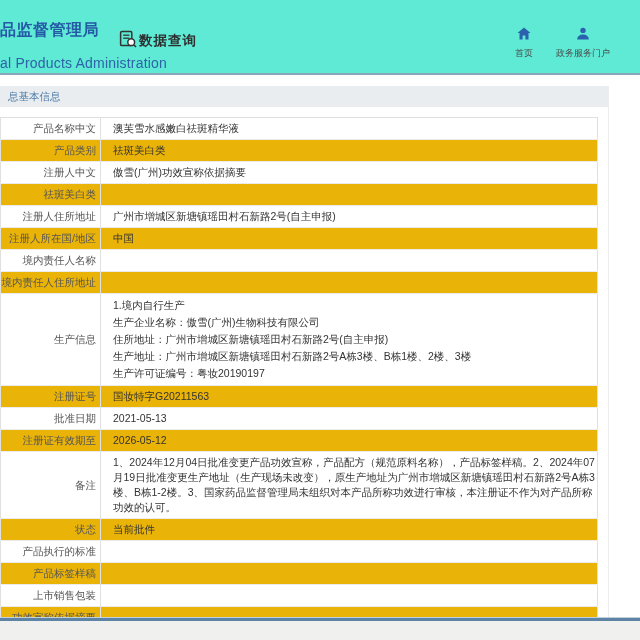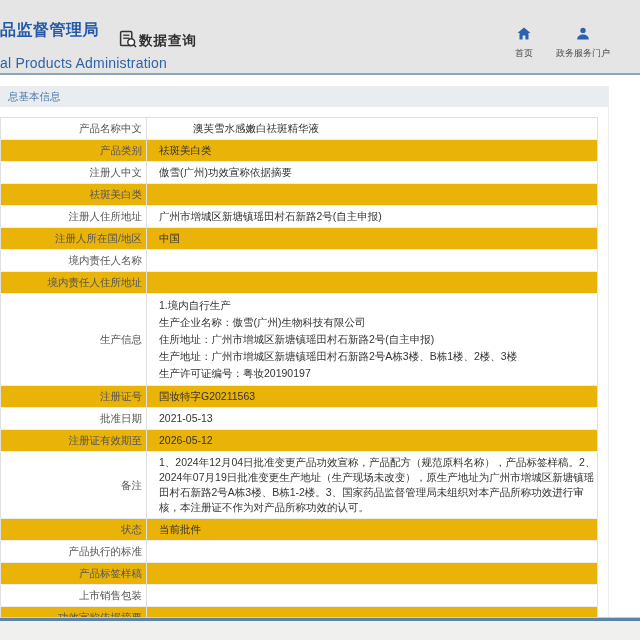--- a/index.html
+++ b/index.html
@@ -3,21 +3,21 @@
 <meta charset="utf-8">
 <style>
   html,body{margin:0;padding:0;}
   body{
     width:640px;height:640px;position:relative;overflow:hidden;
     background:#ffffff;
     font-family:"Liberation Sans","DejaVu Sans",sans-serif;
     color:#333;
   }
   
-  .site-header{position:relative;height:73px;background:#e5e5e5;}
+  .site-header{position:relative;height:73px;background:#5eead4;}
   .logo-cn{
     position:absolute;left:0;top:20px;
     font-size:16px;font-weight:bold;color:#2459a6;letter-spacing:.5px;white-space:nowrap;
   }
   .logo-en{
     position:absolute;left:0;top:55px;
     font-size:14px;color:#2f62a8;letter-spacing:.2px;white-space:nowrap;text-align:center;
   }
   .data-query{
     position:absolute;left:119px;top:30px;
@@ -38,21 +38,21 @@
     height:21px;line-height:21px;background:#e9edf0;
     color:#4d7ca8;font-size:10.5px;padding-left:8px;
   }
   
   table.info{
     width:598px;margin-top:10px;border-collapse:collapse;
     font-size:10.5px;table-layout:fixed;
     border:1px solid #e0e0e0;
   }
   table.info td{border-top:1px solid #ececec;vertical-align:middle;}
-  table.info tr:first-child td{border-top:none;padding-left:46px;}
+  table.info tr:first-child td{border-top:none;}
   table.info tr.alt{background:#eab308;}
   td.lbl{
     width:95px;text-align:right;color:#555;
     padding:3px 4px 3px 0;border-right:1px solid #e0e0e0;
     line-height:15px;
   }
   td.val{padding:3px 0 3px 12px;color:#333;line-height:15px;word-break:break-all;}
   td.val .value-line{line-height:17px;}
   td.val a{color:#4a90d2;text-decoration:none;}
   .note-ic{display:inline-block;vertical-align:-1px;margin-right:2px;}

